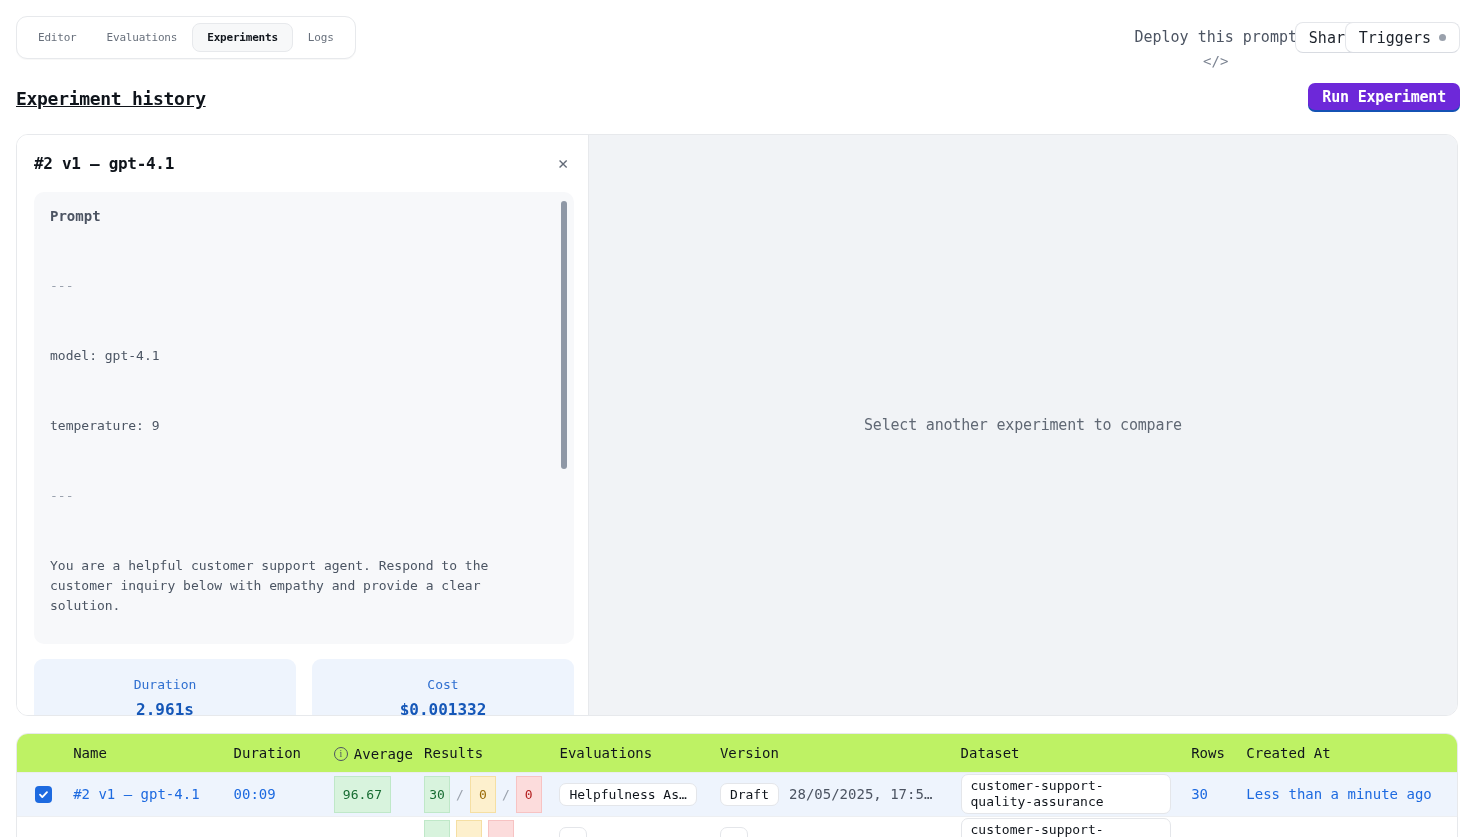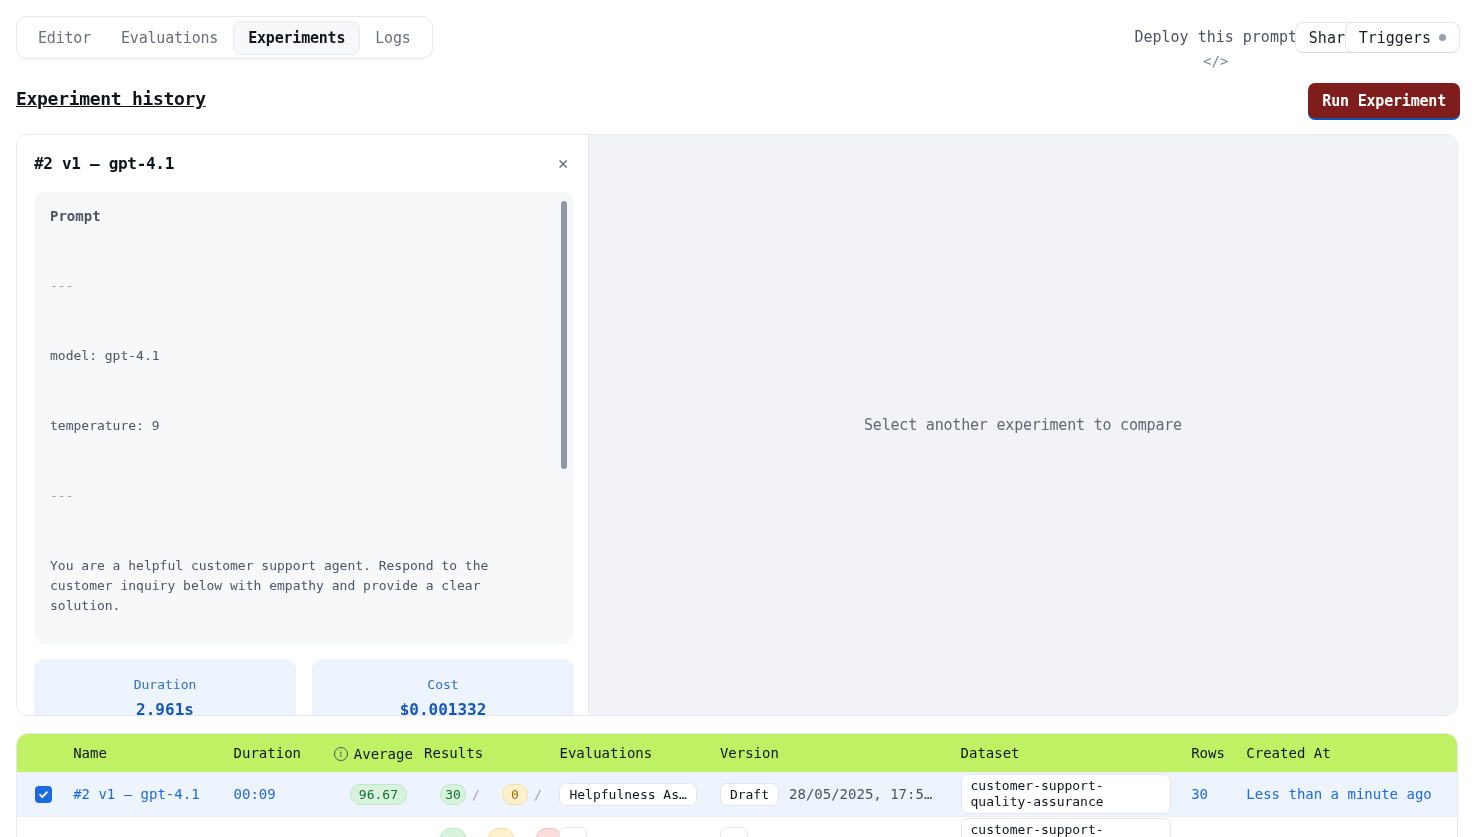--- a/index.html
+++ b/index.html
@@ -17,21 +17,21 @@
     position: absolute; left: 0; top: 0; width: 1474px; height: 74px;
   }
   .tabs {
     position: absolute; left: 16px; top: 16px;
     height: 43px; display: flex; align-items: center;
     border: 1px solid #e7e9ec; border-radius: 11px;
     background: #ffffff; padding: 0 6px;
     box-shadow: 0 1px 1px rgba(16,24,40,.03);
   }
   .tab {
-    font-size: 15px; color: #68707c; letter-spacing: -0.2px;
+    font-size: 11px; color: #68707c; letter-spacing: -0.2px;
     padding: 7px 14px; border-radius: 8px; cursor: pointer;
     border: 1px solid transparent; white-space: nowrap;
   }
   .tab.active {
     color: #11161d; background: #f7f8f9;
     border: 1px solid #e7e9ec; font-weight: 700;
   }
   .deploy {
     position: absolute; right: 177px; top: 28px;
     font-size: 15px; color: #4c5462; display: flex; align-items: center; gap: 7px;
@@ -49,22 +49,22 @@
   #triggers-btn { right: 14px; }
   .dot { width: 7px; height: 7px; border-radius: 50%; background: #9aa1ac; display:inline-block; }
 
   
   .page-title {
     position: absolute; left: 16px; top: 88px;
     font-size: 18px; font-weight: 700; color: #0f141b; letter-spacing: -0.3px; text-decoration: underline;
   }
   .run-btn {
     position: absolute; right: 14px; top: 83px;
-    height: 35px; padding: 0 14px;
-    background: #7f1d1d; color: #fff; font-size: 15px; font-weight: 700;
+    height: 27px; padding: 0 14px;
+    background: #6d28d9; color: #fff; font-size: 15px; font-weight: 700;
     border: none; border-radius: 7px; cursor: pointer;
     box-shadow: 0 2px 0 #1452b4; letter-spacing: -0.2px;
     font-family: inherit; display:flex; align-items:center;
   }
 
   
   .compare-card {
     position: absolute; left: 16px; top: 134px;
     width: 1442px; height: 582px;
     border: 1px solid #e7e9ec; border-radius: 12px;
@@ -160,22 +160,22 @@
   td.c-check { padding-left: 18px; }
   .checkbox {
     width: 17px; height: 17px; border-radius: 4px; background: #1d6ae0;
     display: flex; align-items: center; justify-content: center; cursor: pointer;
   }
   .checkbox svg { display:block; }
   .row-name { color: #1d6ae0; cursor: pointer; white-space: nowrap; }
   .dur-val { color: #1d6ae0; }
   .badge {
     display: inline-flex; align-items: center; justify-content: center;
-    height: 21px; min-width: 26px; padding: 0 8px;
-    border-radius: 10px; font-size: 13px; margin-left: 16px;
+    height: 37px; min-width: 26px; padding: 0 8px;
+    border-radius: 0; font-size: 13px;
   }
   .badge.green { background: #d8f3dd; color: #176c32; border: 1px solid #bfe8c8; }
   .badge.amber { background: #fdf0cd; color: #9a6a07; border: 1px solid #f5dfa3; }
   .badge.red   { background: #fcdcdc; color: #b42222; border: 1px solid #f7c3c3; }
   .res-cell { display: flex; align-items: center; gap: 6px; color: #9aa1ac; font-size: 13px; }
   .pill {
     display: inline-flex; align-items: center;
     border: 1px solid #e4e6ea; border-radius: 7px;
     padding: 3px 9px; font-size: 13px; color: #10151c;
     background: #fff; max-width: 100%; white-space: nowrap;

